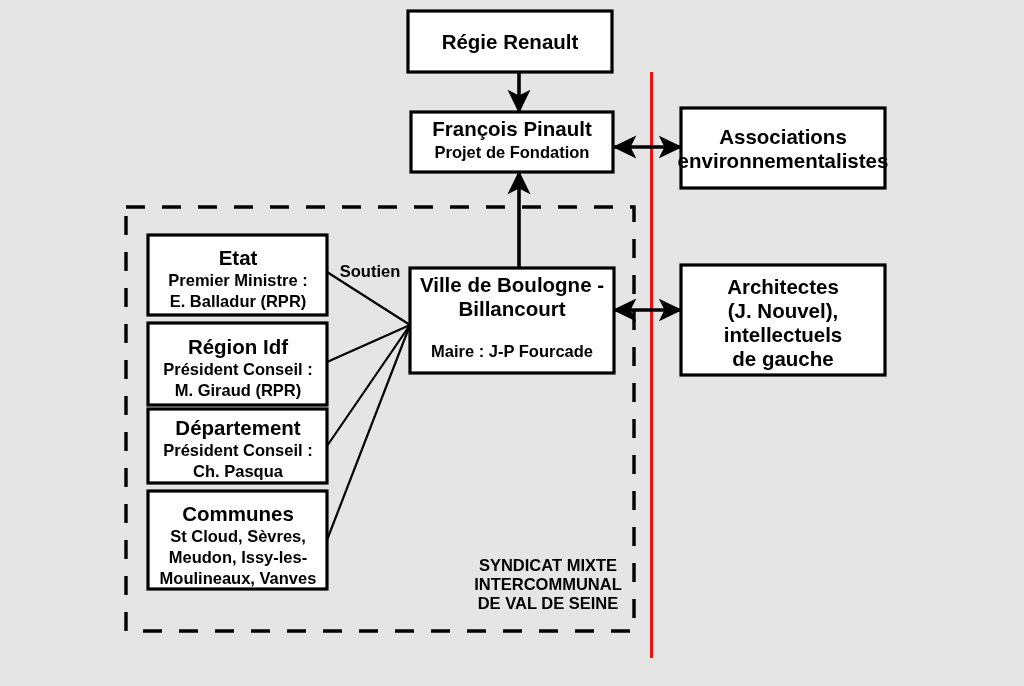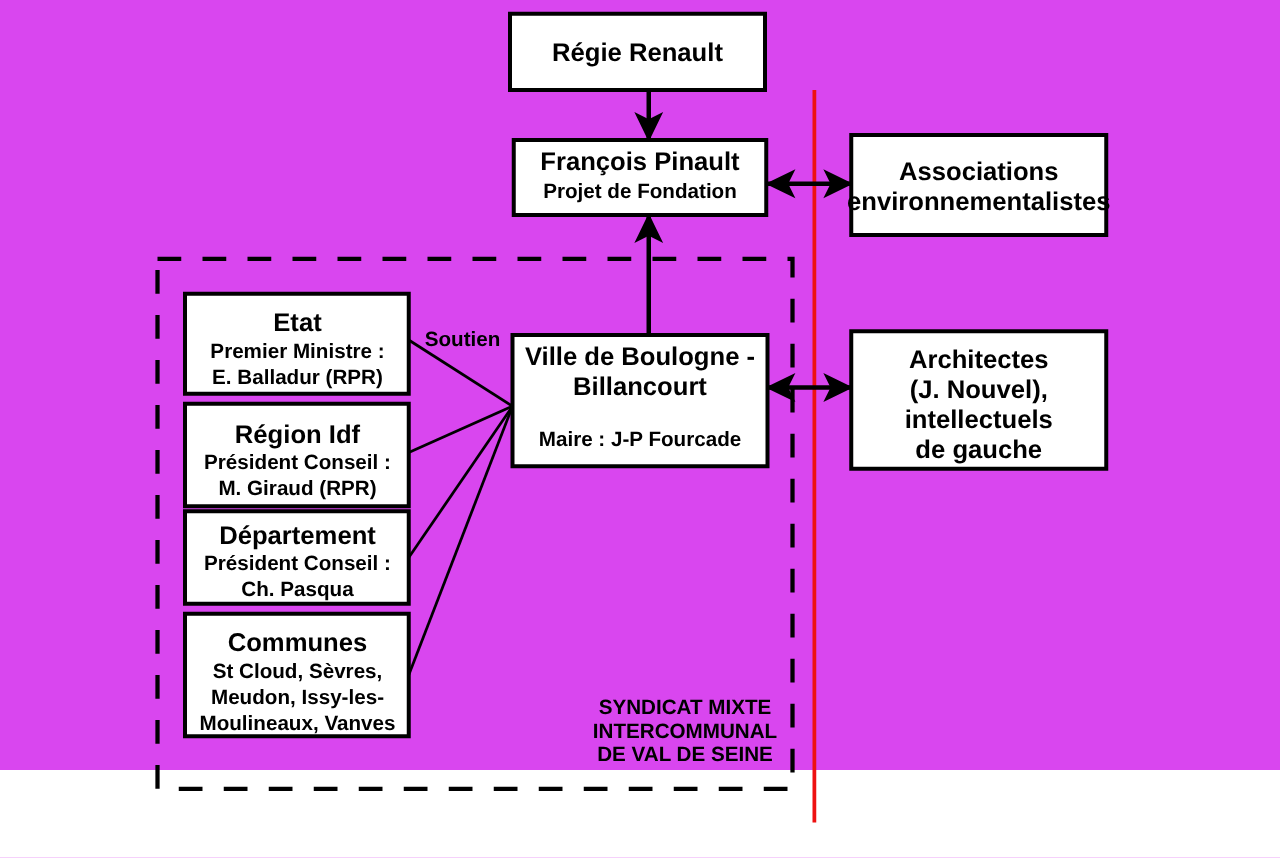--- a/index.html
+++ b/index.html
@@ -9,22 +9,22 @@
   }
   body {
     width: 1024px;
     height: 686px;
     font-family: "Liberation Sans", sans-serif;
     overflow: hidden;
   }
   #diagram-root {
     position: relative;
     width: 1024px;
-    height: 616px;
-    background: #d946ef;
+    height: 686px;
+    background: #e5e5e5;
   }
   svg.diagram-canvas {
     position: absolute;
     top: 0;
     left: 0;
     width: 1024px;
     height: 686px;
   }
   .node-box {
     fill: #ffffff;

